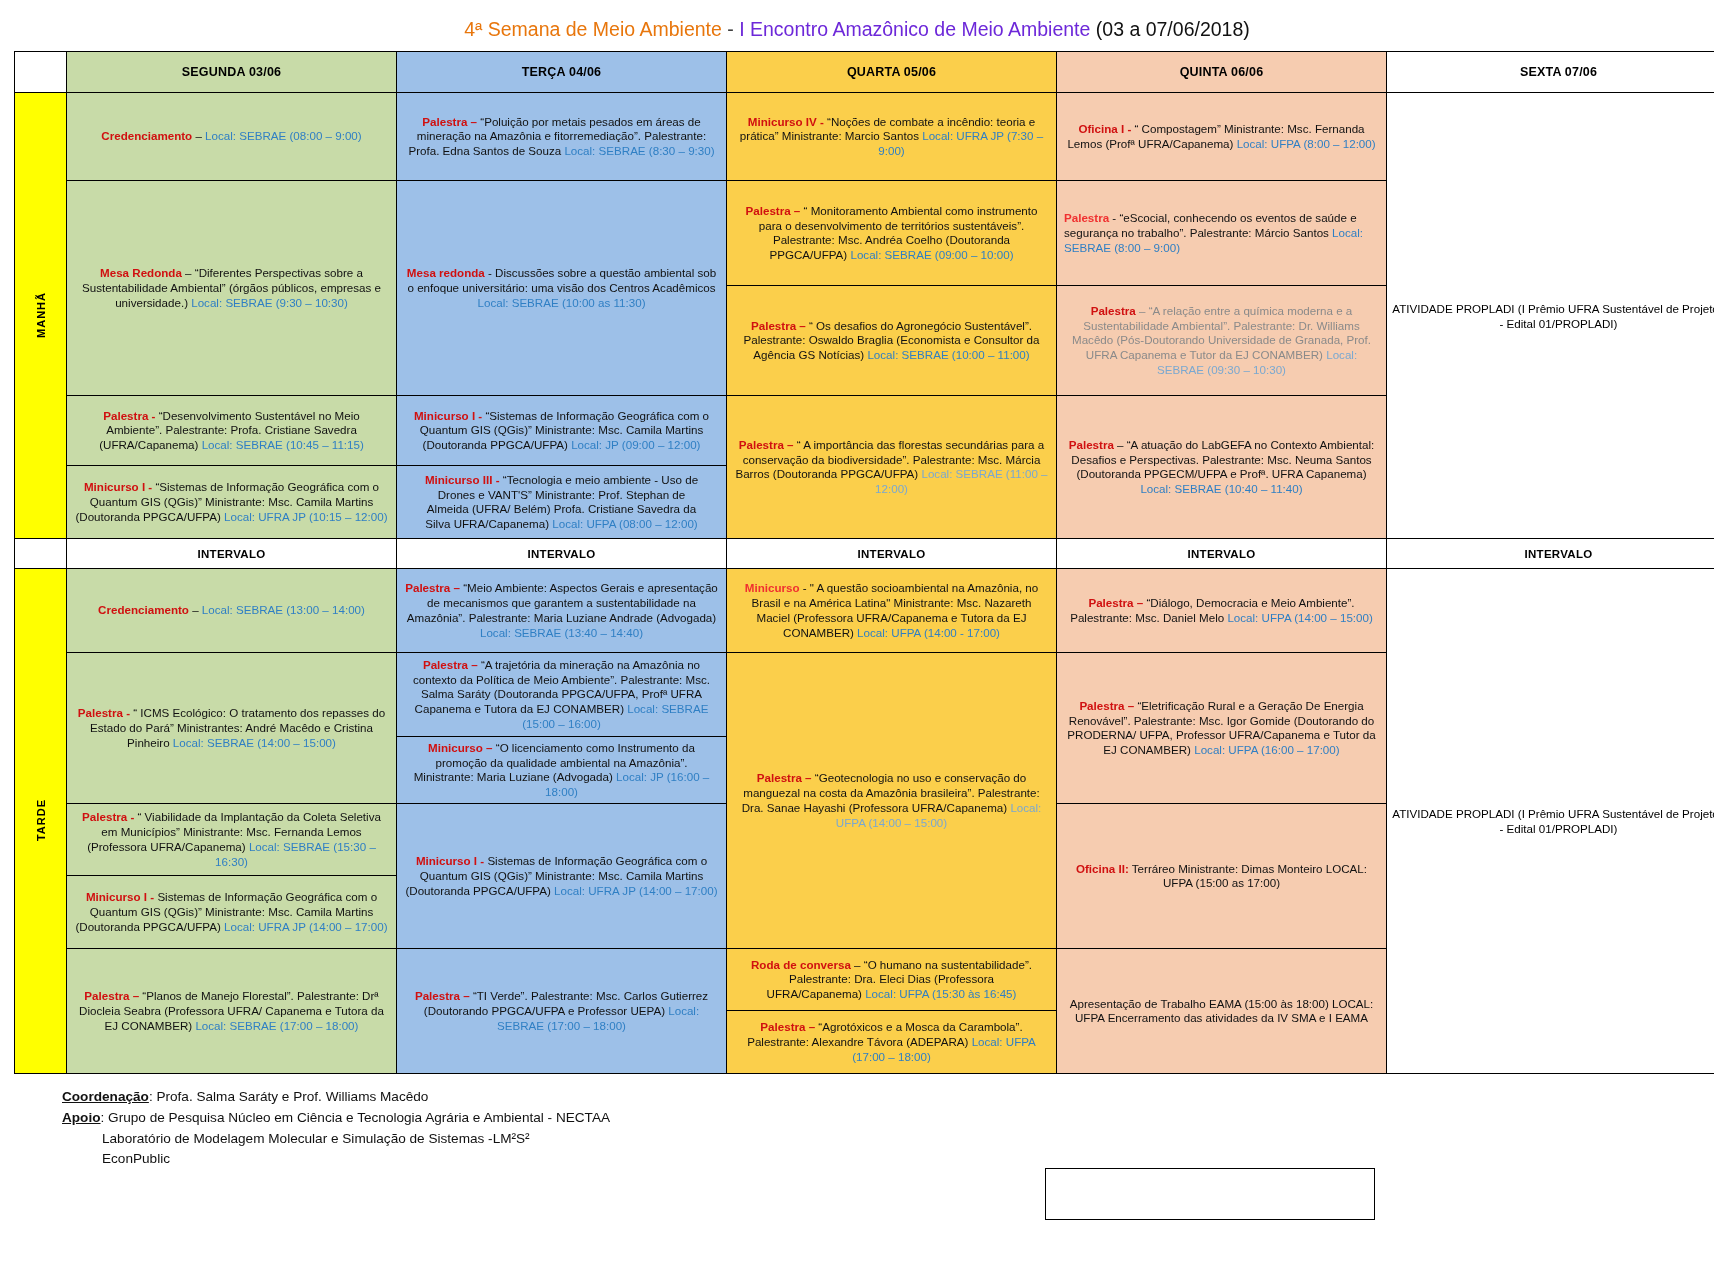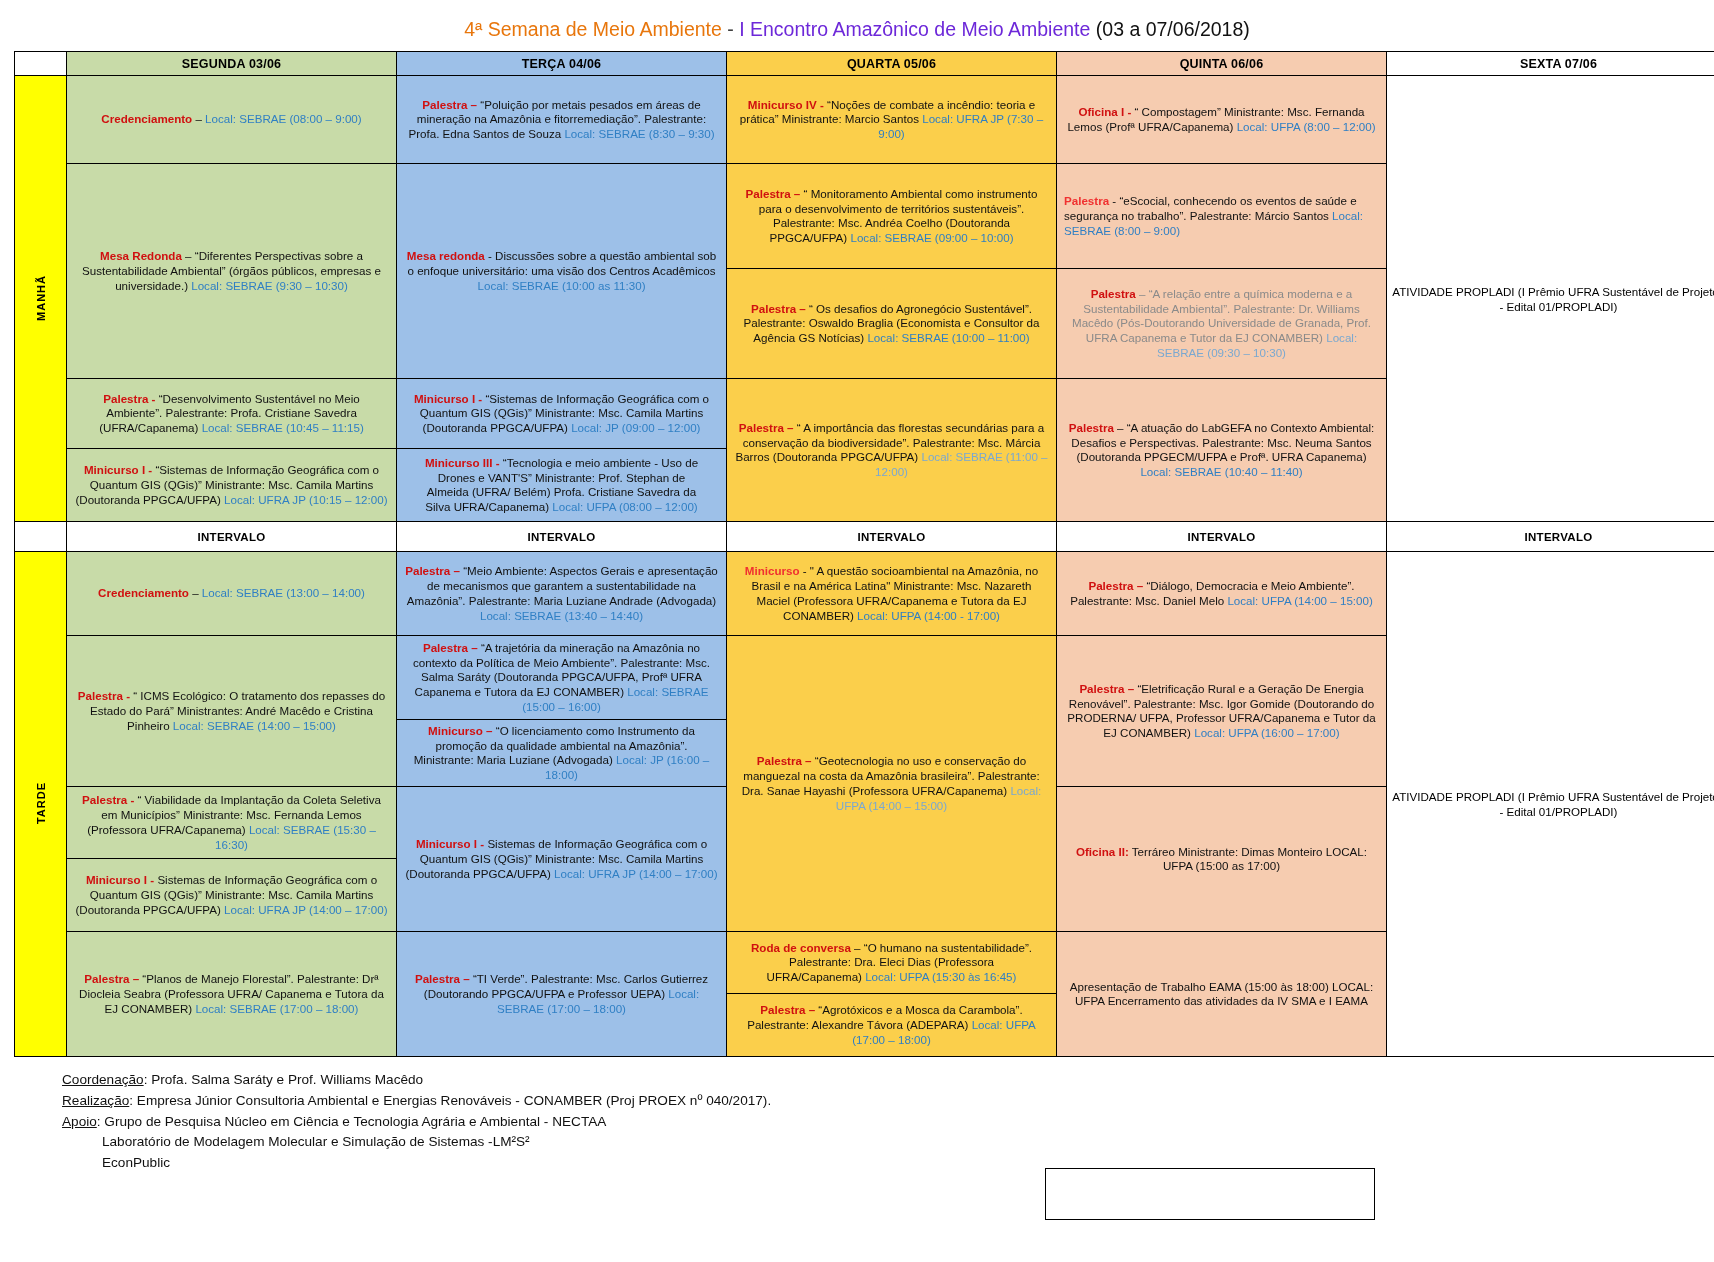--- a/index.html
+++ b/index.html
@@ -45,21 +45,21 @@
   }
   
   col.c-period { width: 52px; }
   col.c-day    { width: 330px; }
   col.c-day5   { width: 344px; }
 
   thead th {
     font-size: 12.5px;
     font-weight: bold;
     text-align: center;
-    height: 24px;
+    height: 41px;
     padding: 4px 2px;
     letter-spacing: .2px;
   }
   th.corner { background: #ffffff; border-top: none; border-left: none; }
   th.h-mon { background: #c8dba8; }
   th.h-tue { background: #9dc0e8; }
   th.h-wed { background: #fbcf4b; }
   th.h-thu { background: #f6ccb0; }
   th.h-fri { background: #ffffff; }
 
@@ -115,21 +115,21 @@
     background: #ffffff;
   }
 
   
   .footer {
     margin: 13px 0 0 62px;
     font-size: 13.6px;
     line-height: 1.52;
     color: #111111;
   }
-  .footer .u { text-decoration: underline; }
+  .footer .u { text-decoration: underline; font-weight: bold; }
   .footer .ind1 { padding-left: 40px; }
   .footer .ind2 { padding-left: 40px; }
 
   .stamp-box {
     position: absolute;
     left: 1045px;
     top: 1168px;
     width: 330px;
     height: 52px;
     border: 1.6px solid #000000;
@@ -350,23 +350,20 @@
       </tr>
 
     </tbody>
   </table>
 
   <div class="footer">
     <div>
       <span class="u">Coordenação</span><span>: Profa. Salma Saráty e Prof. Williams Macêdo</span>
     </div>
     <div>
-      <span class="u">Realização</span><span>: Empresa Júnior Consultoria Ambiental e Energias Renováveis - CONAMBER (Proj PROEX nº 040/2017).</span>
-    </div>
-    <div>
       <span class="u">Apoio</span><span>: Grupo de Pesquisa  Núcleo em Ciência e Tecnologia Agrária e Ambiental - NECTAA</span>
     </div>
     <div class="ind1">Laboratório de Modelagem Molecular e Simulação de Sistemas -LM²S²</div>
     <div class="ind2">EconPublic</div>
   </div>
 
   <div class="stamp-box"></div>
 
 </div>
 

